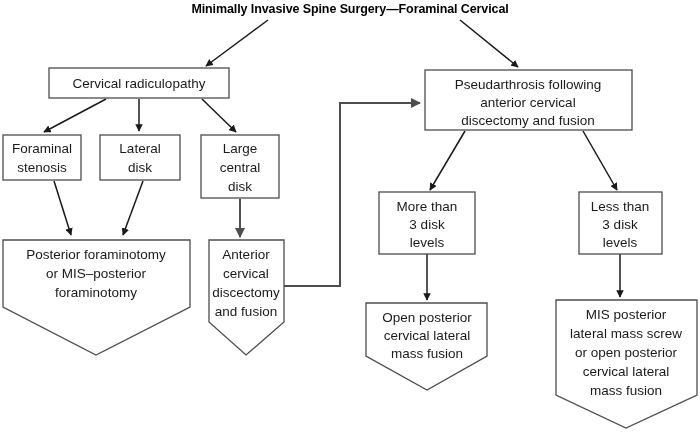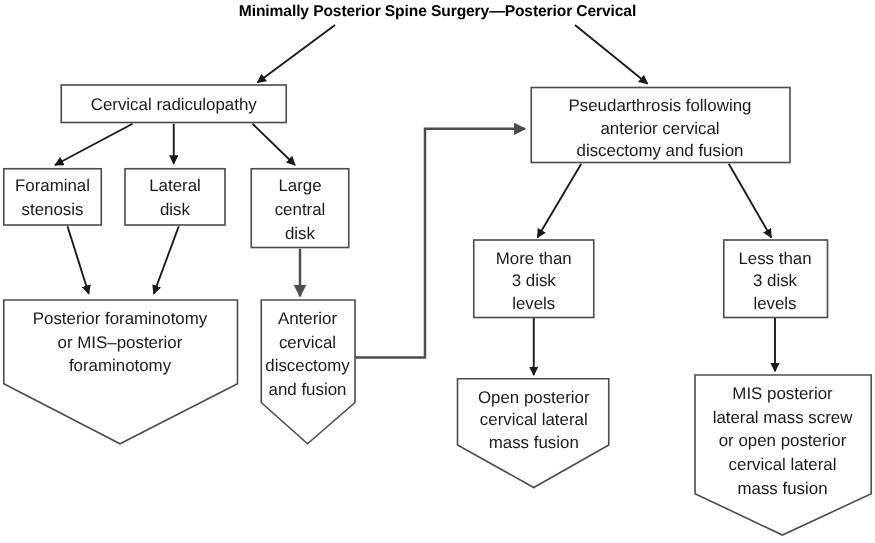--- a/index.html
+++ b/index.html
@@ -58,21 +58,21 @@
     stroke: #4d4d4d;
     stroke-width: 2;
     fill: none;
   }
 </style>
 </head>
 <body>
 
 <div id="figure">
 
-  <div class="fig-title">Minimally Posterior Spine Surgery—Posterior Cervical</div>
+  <div class="fig-title">Minimally Invasive Spine Surgery—Foraminal Cervical</div>
 
   <svg width="700" height="434" viewBox="0 0 700 434">
     <defs>
       <marker id="arrowEnd" viewBox="0 0 10 10" refX="9" refY="5" markerWidth="5" markerHeight="5" orient="auto-start-reverse">
         <path d="M 0 0 L 10 5 L 0 10 z" fill="#1a1a1a"></path>
       </marker>
       <marker id="arrowEndG" viewBox="0 0 10 10" refX="9" refY="5" markerWidth="5" markerHeight="5" orient="auto-start-reverse">
         <path d="M 0 0 L 10 5 L 0 10 z" fill="#4d4d4d"></path>
       </marker>
     </defs>

